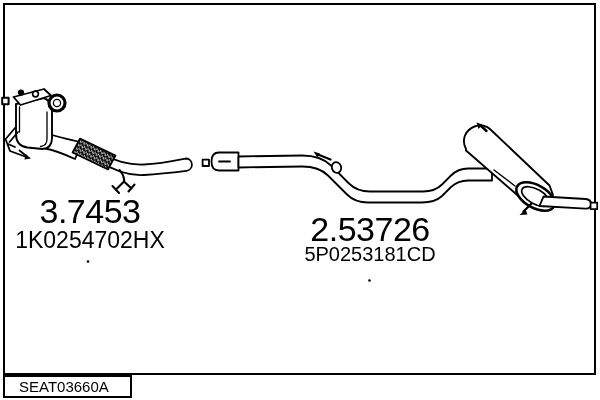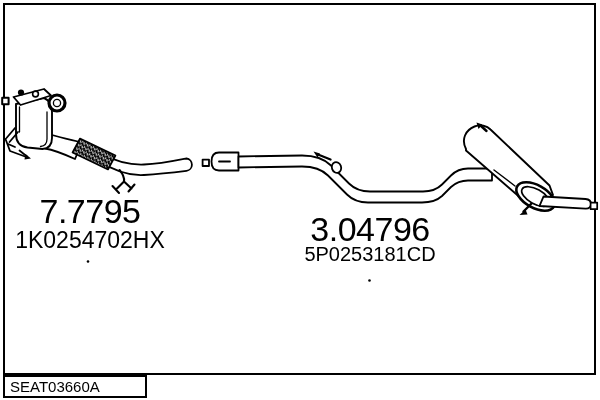--- a/index.html
+++ b/index.html
@@ -1,22 +1,22 @@
 <!DOCTYPE html>
 <html><head>
 <meta charset="utf-8">
 <style>
   html,body{margin:0;padding:0;background:#fff;}
   body{width:600px;height:400px;position:relative;overflow:hidden;
        font-family:"Liberation Sans",sans-serif;color:#000;}
   .frame{position:absolute;left:3px;top:3px;width:593px;height:372px;
          border:2px solid #000;box-sizing:border-box;background:#fff;}
-  .ref-box{position:absolute;left:3px;top:375px;width:144px;height:23px;
+  .ref-box{position:absolute;left:3px;top:375px;width:129px;height:23px;
            border:2px solid #000;box-sizing:border-box;background:#fff;
-           font-size:15px;line-height:19px;padding-left:5px;white-space:nowrap;}
+           font-size:15px;line-height:19px;padding-left:14px;white-space:nowrap;}
   .lbl{position:absolute;text-align:center;white-space:nowrap;line-height:1;}
   .code{font-size:34px;letter-spacing:-0.5px;}
   .pnum{font-size:23px;}
   .pnum2{font-size:20px;}
   #p1code{left:8px;top:194px;width:164px;}
   #p1num{left:8px;top:229px;width:164px;}
   #p2code{left:288px;top:212px;width:164px;}
   #p2num{left:288px;top:244px;width:164px;}
   svg{position:absolute;left:0;top:0;}
   .ln{stroke:#000;fill:none;stroke-linecap:round;stroke-linejoin:round;}
@@ -106,20 +106,20 @@
     <path class="wh" stroke-width="1.9" d="M543.5,196.5 L585.5,199 C589.5,199.3 591,201.5 591,204 C591,206.6 589.3,208.8 585.5,208.6 L539.5,206 Z"></path>
   </g>
 
   <rect class="wh" x="2.2" y="97.8" width="6.4" height="6.4" stroke-width="2"></rect>
   <rect class="wh" x="590.6" y="202.6" width="6.6" height="6.6" stroke-width="1.7"></rect>
 
   <circle class="bk" cx="88" cy="261.5" r="1.3"></circle>
   <circle class="bk" cx="369.5" cy="280.5" r="1.3"></circle>
 </svg>
 
-<div class="lbl code" id="p1code">7.7795</div>
+<div class="lbl code" id="p1code">3.7453</div>
 <div class="lbl pnum" id="p1num">1K0254702HX</div>
-<div class="lbl code" id="p2code">3.04796</div>
+<div class="lbl code" id="p2code">2.53726</div>
 <div class="lbl pnum2" id="p2num">5P0253181CD</div>
 
 <div class="ref-box">
   <span>SEAT03660A</span>
 </div>
 
 </body></html>

